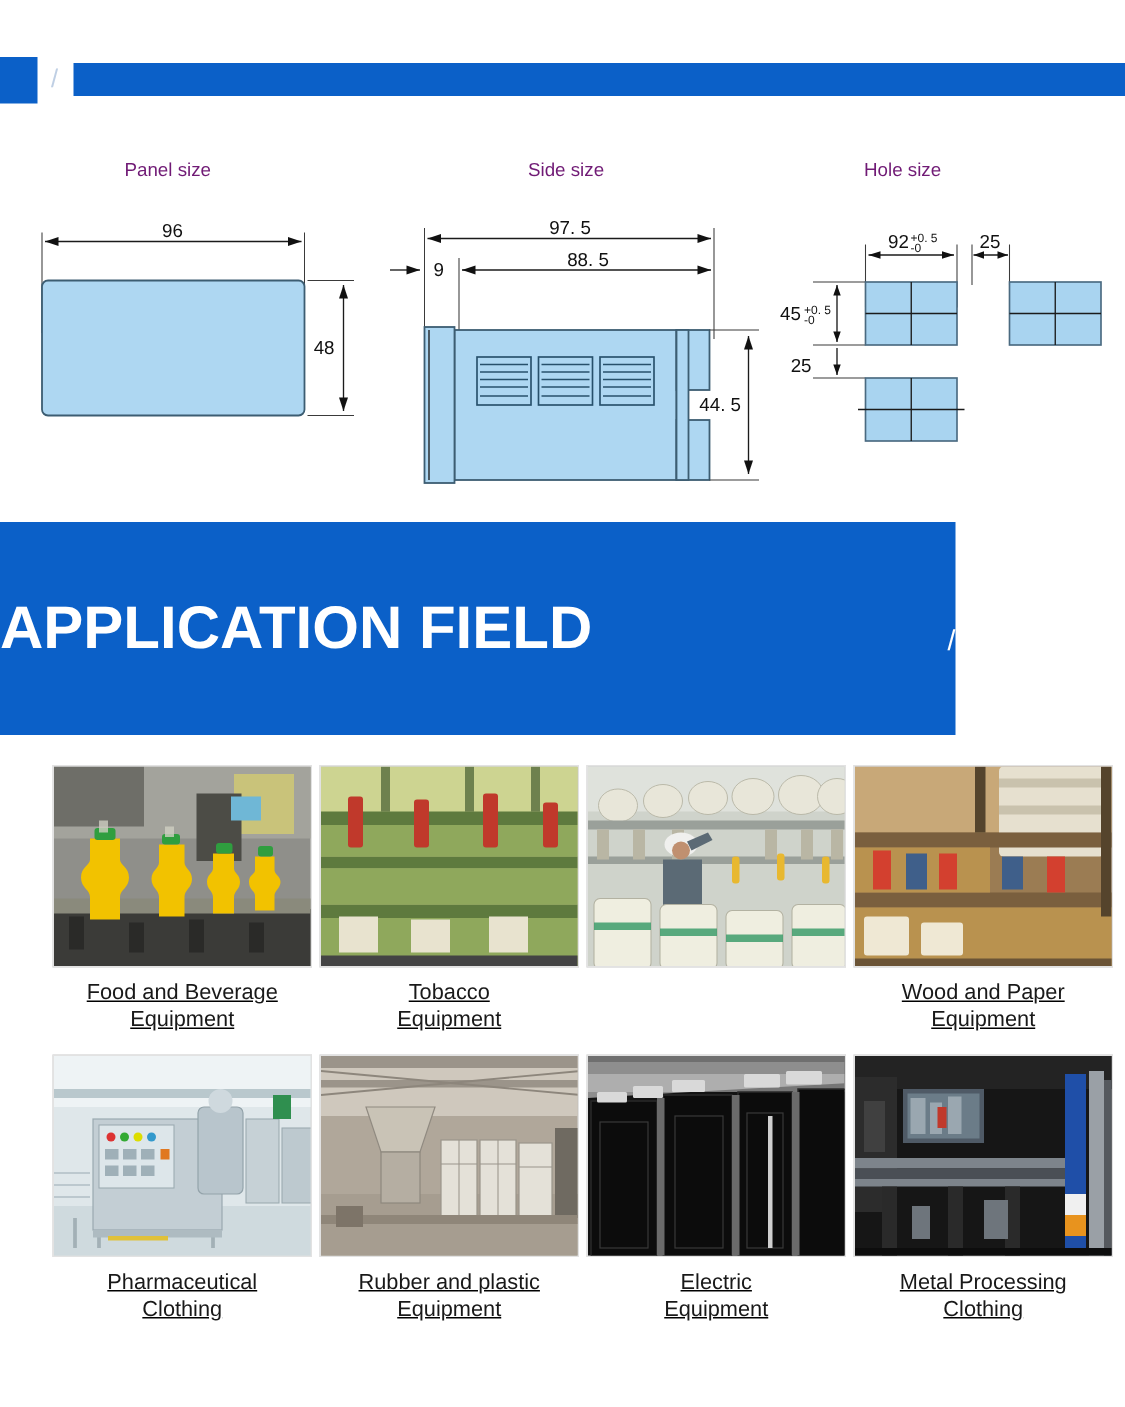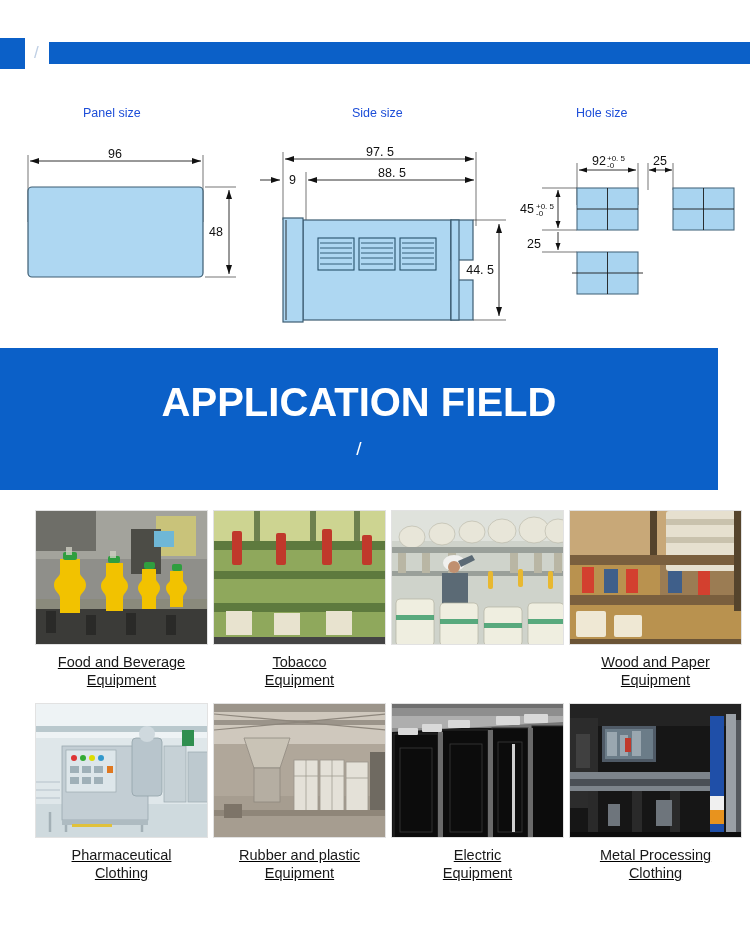--- a/index.html
+++ b/index.html
@@ -34,37 +34,37 @@
   }
   .dim-bar {
     flex: 1 1 auto; height: 22px; background: #0b60c8; margin-left: 10px;
   }
 
   
   .diagrams {
     position: absolute; left: 0; top: 92px; width: 750px; height: 230px;
   }
   .diag-label {
-    position: absolute; color: #1d4ed8; font-size: 12.5px; white-space: nowrap;
+    position: absolute; color: #701a75; font-size: 12.5px; white-space: nowrap;
   }
   .fill { fill: #aed7f2; stroke: #3c5d72; stroke-width: 1.2; }
   .fill2 { fill: #a9d4f0; stroke: #4a6a80; stroke-width: 1.1; }
   .ln { stroke: #1b1b1b; stroke-width: 0.9; fill: none; }
   .lnthin { stroke: #3a3a3a; stroke-width: 0.7; fill: none; }
   .dimtxt { font-family: "Liberation Sans", sans-serif; font-size: 12.5px; fill: #111; }
   .dimtxt-sm { font-family: "Liberation Sans", sans-serif; font-size: 8px; fill: #111; }
   .vent { fill: none; stroke: #27506b; stroke-width: 1.1; }
   .ventline { stroke: #27506b; stroke-width: 0.9; }
 
   
   .app-banner {
-    position: absolute; left: 0; top: 348px; width: 718px; height: 142px;
+    position: absolute; left: 0; top: 348px; width: 637px; height: 142px;
     background: #0b60c8;
-    display: flex; flex-direction: column;
-    align-items: center; justify-content: center;
+    display: flex; flex-direction: row;
+    align-items: center; justify-content: space-between;
   }
   .app-title {
     color: #ffffff; font-size: 40px; font-weight: bold;
     letter-spacing: 0px; line-height: 1.05;
   }
   .app-slash {
     color: #ffffff; font-size: 19px; margin-top: 16px; line-height: 1;
   }
 
   

